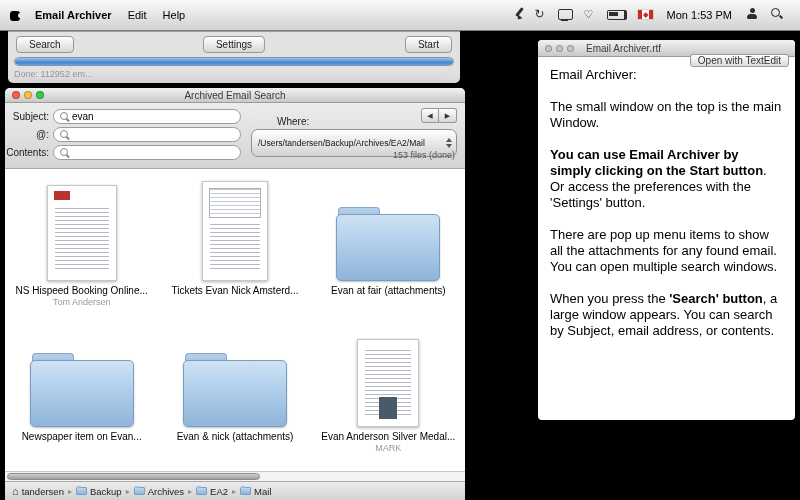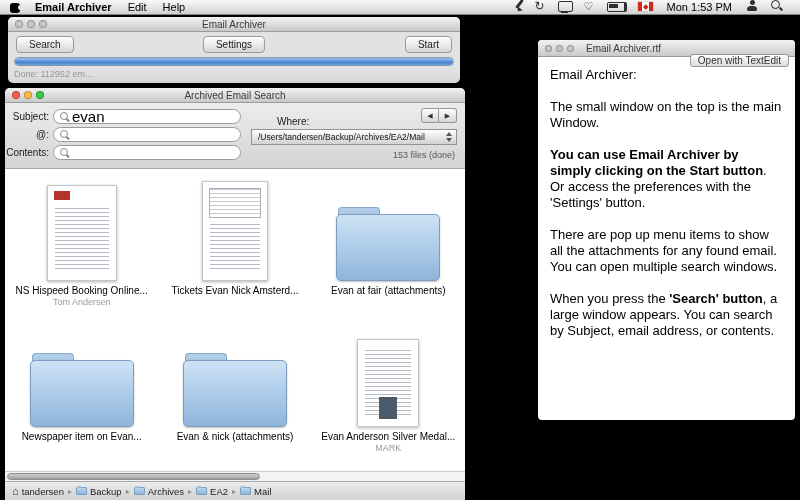--- a/index.html
+++ b/index.html
@@ -1,20 +1,20 @@
 <!DOCTYPE html>
 <html><head>
 <meta charset="utf-8">
 <style>
   *{box-sizing:border-box;margin:0;padding:0;}
   body{width:800px;height:500px;font-family:"Liberation Sans",sans-serif;}
   #desktop{position:relative;width:800px;height:500px;background:#000;overflow:hidden;}
 
   
-  #menubar{position:absolute;top:0;left:0;width:100%;height:15px;background:linear-gradient(#f9f9f9,#d2d2d2);border-bottom:1px solid #7e7e7e;display:flex;align-items:center;padding:0 10px;z-index:100;font-size:11px;}
+  #menubar{position:absolute;top:0;left:0;width:100%;height:31px;background:linear-gradient(#f9f9f9,#d2d2d2);border-bottom:1px solid #7e7e7e;display:flex;align-items:center;padding:0 10px;z-index:100;font-size:11px;}
   .apple{position:relative;width:11px;height:13px;margin-right:14px;}
   .apple::before{content:'';position:absolute;left:0;top:2px;width:10px;height:10px;background:#000;border-radius:3px;}
   .apple::after{content:'';position:absolute;right:-2px;top:4px;width:5px;height:5px;border-radius:50%;background:#e6e6e6;}
   .menu-item{margin-right:16px;color:#000;cursor:default;}
   .menu-item.bold{font-weight:bold;}
   #mb-right{margin-left:auto;display:flex;align-items:center;}
   .clock{font-size:11px;color:#000;margin:0 8px;white-space:nowrap;}
   .mb-icon{display:inline-block;position:relative;height:16px;margin:0 6px;}
   .icon-pencil{width:6px;}
   .icon-pencil::before{content:'';position:absolute;left:1px;top:1px;width:3px;height:10px;background:#2e2e2e;border-radius:1px;transform:rotate(38deg);}
@@ -61,29 +61,29 @@
   
   #search-window{left:5px;top:88px;width:460px;height:412px;background:#fff;z-index:40;border-radius:5px 5px 0 0;}
   #controls{position:relative;height:66px;background:linear-gradient(#ececec,#d4d4d4);border-bottom:1px solid #a6a6a6;}
   .flabel{position:absolute;font-size:10px;color:#1a1a1a;}
   #subject-label{left:0;top:8px;width:44px;text-align:right;}
   #at-label{left:0;top:26px;width:44px;text-align:right;}
   #contents-label{left:0;top:44px;width:44px;text-align:right;}
   #where-label{left:272px;top:13px;}
   .searchfield{position:absolute;left:48px;width:188px;height:15px;background:#fff;border:1px solid #9b9b9b;border-radius:8px;display:flex;align-items:center;padding:0 5px;}
   #subject-field{top:6px;}#at-field{top:24px;}#contents-field{top:42px;}
-  .searchfield input{border:0;outline:0;background:transparent;flex:1;font-size:15px;font-family:inherit;height:16px;min-width:0;}
+  .searchfield input{border:0;outline:0;background:transparent;flex:1;font-size:10px;font-family:inherit;height:16px;min-width:0;}
   .mag{position:relative;width:11px;height:11px;flex:none;margin-right:2px;}
   .mag::before{content:'';position:absolute;left:1px;top:1px;width:6px;height:6px;border:1px solid #8a8a8a;border-radius:50%;}
   .mag::after{content:'';position:absolute;left:7px;top:7.5px;width:3.5px;height:1.5px;background:#8a8a8a;transform:rotate(45deg);}
   .seg{position:absolute;right:8px;top:5px;display:flex;}
   .segbtn{width:18px;height:15px;line-height:14px;text-align:center;font-size:7px;color:#333;background:linear-gradient(#fdfdfd,#d7d7d7);border:1px solid #969696;cursor:default;}
   .segbtn:first-child{border-radius:3px 0 0 3px;}
   .segbtn:last-child{border-left:0;border-radius:0 3px 3px 0;}
-  #where-popup{position:absolute;left:246px;top:26px;width:206px;height:16px;background:linear-gradient(#fefefe,#d2d2d2);border:1px solid #929292;border-radius:0;display:flex;align-items:center;padding:0 3px 0 6px;cursor:default;}
+  #where-popup{position:absolute;left:246px;top:26px;width:206px;height:28px;background:linear-gradient(#fefefe,#d2d2d2);border:1px solid #929292;border-radius:7px;display:flex;align-items:center;padding:0 3px 0 6px;cursor:default;}
   .popup-text{flex:1;font-size:8.5px;color:#111;white-space:nowrap;overflow:hidden;}
   .arrows{width:9px;display:flex;flex-direction:column;align-items:center;gap:2px;flex:none;}
   .arrows .up{width:0;height:0;border-left:3px solid transparent;border-right:3px solid transparent;border-bottom:4px solid #555;}
   .arrows .dn{width:0;height:0;border-left:3px solid transparent;border-right:3px solid transparent;border-top:4px solid #555;}
   #files-count{position:absolute;right:10px;top:47px;font-size:9px;color:#555;}
 
   #file-grid{position:absolute;top:81px;left:0;right:0;height:302px;background:#fff;display:grid;grid-template-columns:repeat(3,1fr);grid-auto-rows:146px;padding-top:10px;overflow:hidden;}
   .grid-item{display:flex;flex-direction:column;align-items:center;}
   .icon-slot{height:102px;display:flex;align-items:flex-end;justify-content:center;}
   .item-label{margin-top:4px;font-size:10px;color:#000;white-space:nowrap;}

